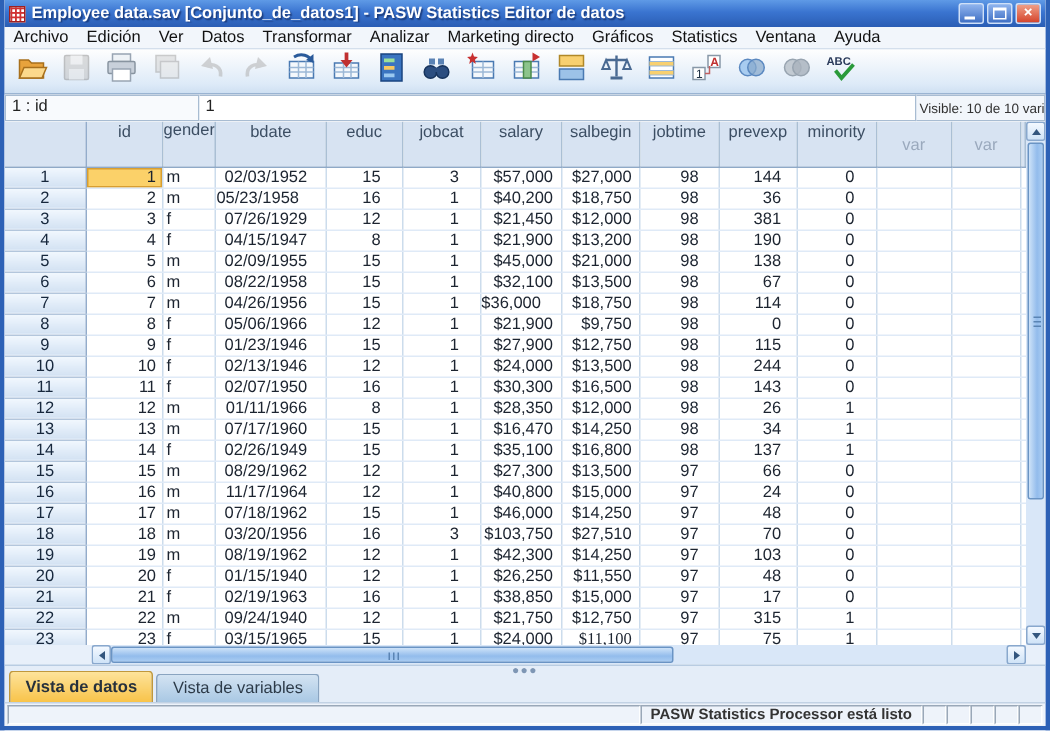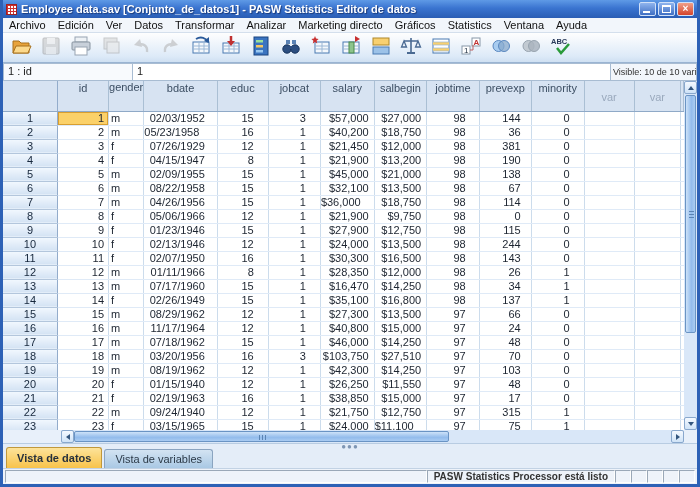--- a/index.html
+++ b/index.html
@@ -640,21 +640,21 @@
               <td style="border-right: none;"></td>
             </tr>
             <tr>
               <th class="rn">23</th>
               <td style="text-align: right; padding-right: 4px;">23</td>
               <td style="text-align: left; padding-left: 2px;">f</td>
               <td style="text-align: right; padding-right: 12px;">03/15/1965</td>
               <td style="text-align: right; padding-right: 14px;">15</td>
               <td style="text-align: right; padding-right: 14px;">1</td>
               <td style="text-align: right; padding-right: 5px;">$24,000</td>
-              <td style="padding-right: 5px;">$11,100</td>
+              <td style="text-align: right; padding-right: 5px; font-family: Liberation Serif, serif;">$11,100</td>
               <td style="text-align: right; padding-right: 13px;">97</td>
               <td style="text-align: right; padding-right: 10px;">75</td>
               <td style="text-align: right; padding-right: 14px;">1</td>
               <td style="text-align: center;"></td>
               <td style="text-align: center;"></td>
               <td style="border-right: none;"></td>
             </tr>
           </tbody>
       </table>
     </div>

